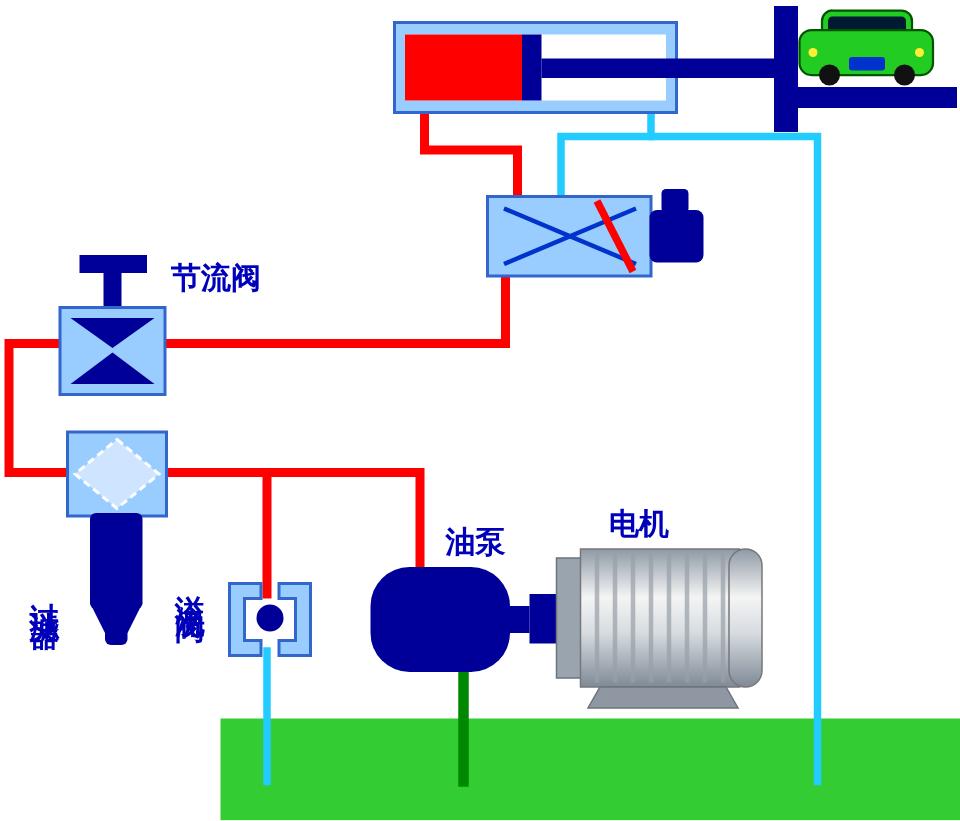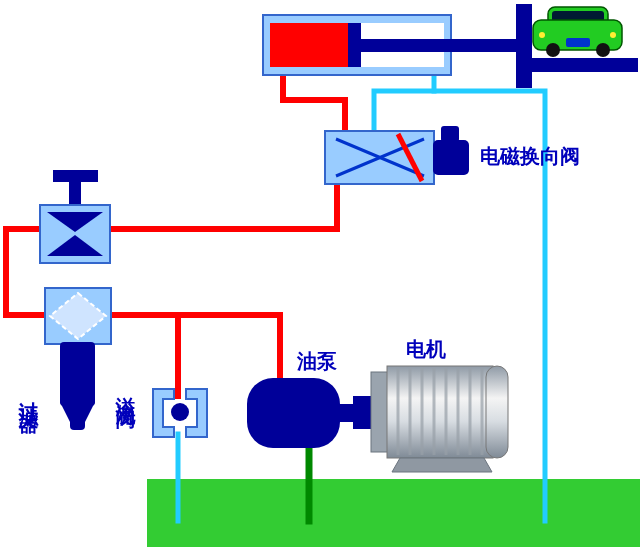--- a/index.html
+++ b/index.html
@@ -121,18 +121,18 @@
 
     <g>
       <rect x="371" y="372" width="18" height="80" fill="#9aa4ae" stroke="#6b747e"></rect>
       <rect x="387" y="366" width="106" height="92" fill="url(#mg)" stroke="#777777"></rect>
       <path d="M398 368V455M410 368V455M422 368V455M434 368V455M446 368V455M458 368V455M470 368V455M482 368V455" stroke="#98a0a8" stroke-width="3" opacity="0.7"></path>
       <rect x="486" y="366" width="22" height="92" rx="11" fill="url(#mg)" stroke="#777777"></rect>
       <polygon points="400,458 484,458 492,472 392,472" fill="#8f98a2" stroke="#6b747e"></polygon>
     </g>
   </svg>
 
-  <div class="label" style="left:480px;top:143px">电磁换向阀</div>
+  <div class="label" style="left:114px;top:172px">节流阀</div>
   <div class="label vlabel" style="left:16px;top:386px">过滤器</div>
   <div class="label vlabel" style="left:113px;top:381px">溢流阀</div>
   <div class="label" style="left:297px;top:348px">油泵</div>
   <div class="label" style="left:406px;top:336px">电机</div>
 </div>
 
 </body></html>

